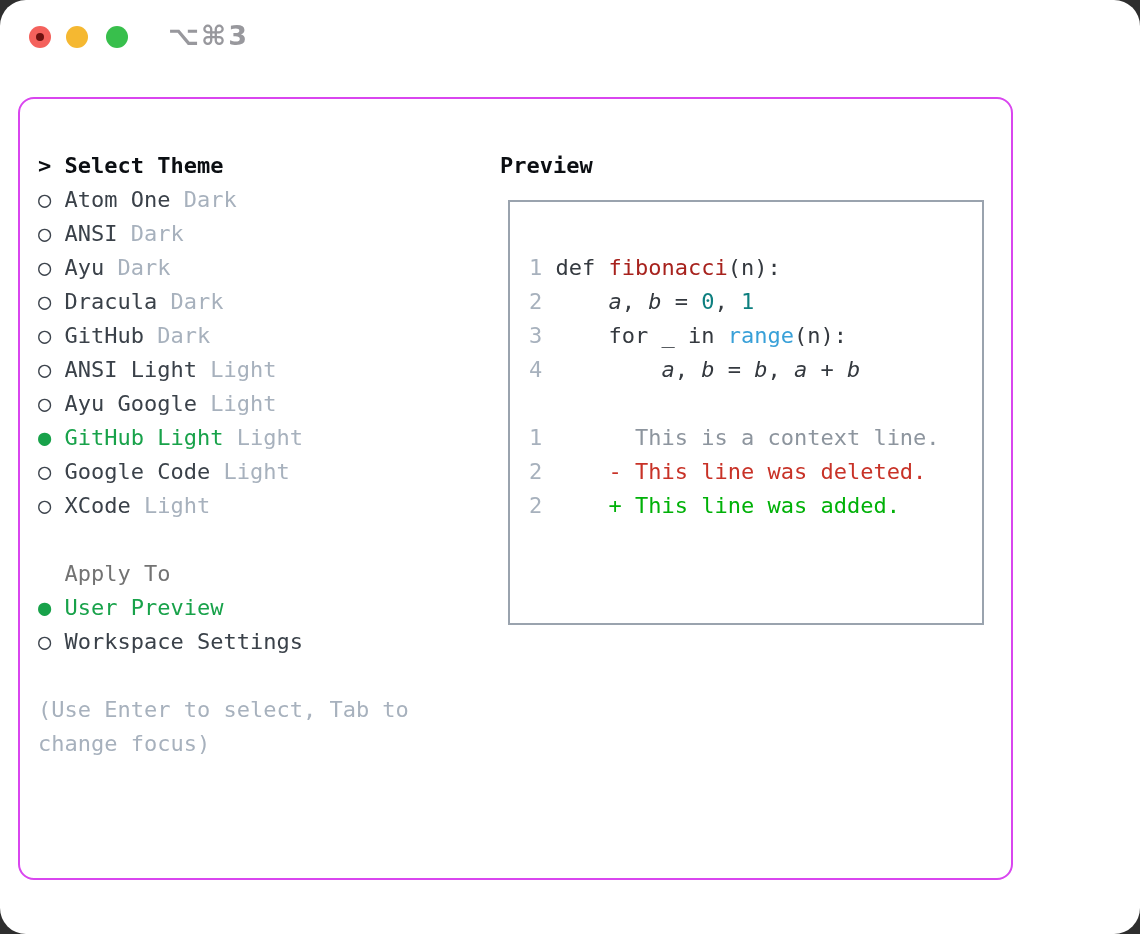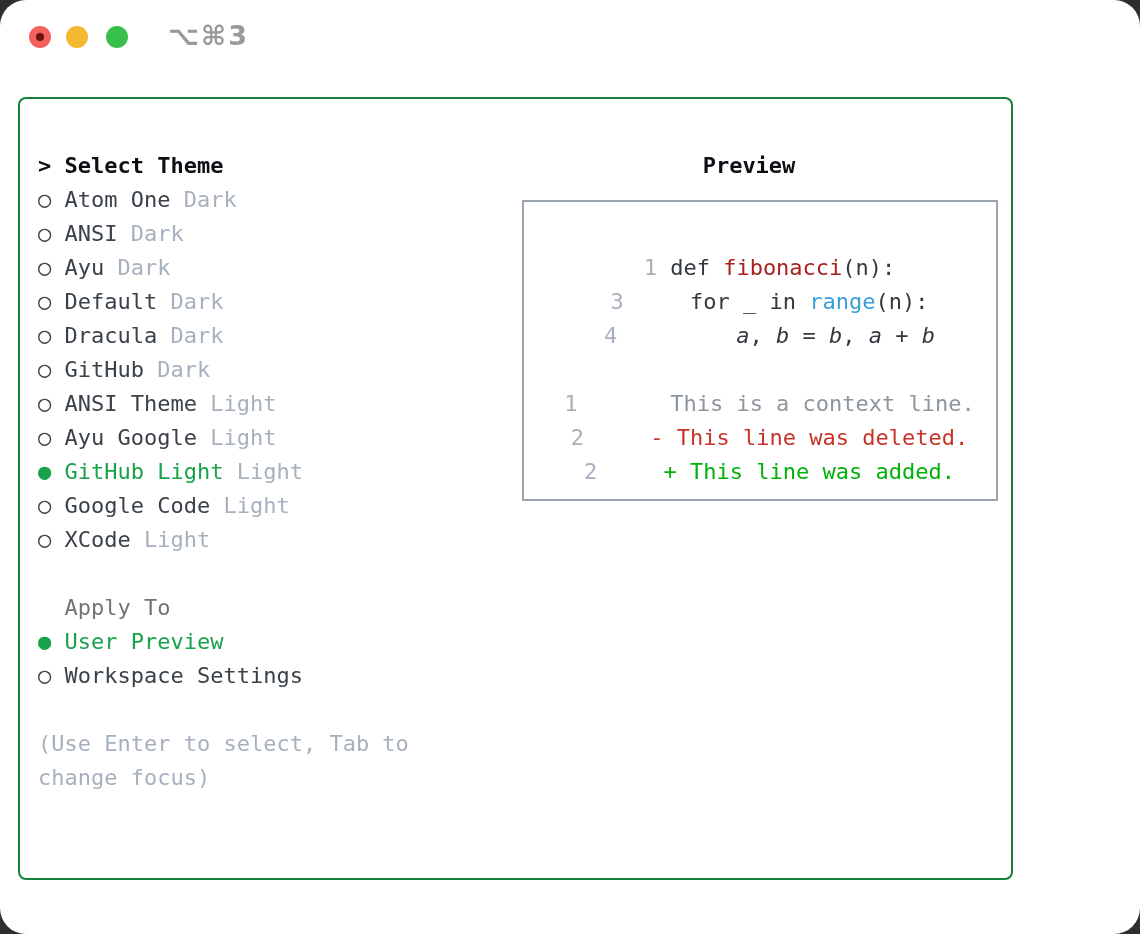--- a/index.html
+++ b/index.html
@@ -22,42 +22,42 @@
   .tl-green{left:106px;background:#38bf4c;}
   .tl-dot{position:absolute;left:7px;top:7px;width:8px;height:8px;border-radius:50%;background:#6d1210;}
   .win-title{
     position:absolute;left:168px;top:20px;
     font-family:"DejaVu Sans","Liberation Sans",sans-serif;
     font-size:27px;font-weight:bold;color:#98989d;letter-spacing:2px;
   }
   
   .panel{
     position:absolute;left:18px;top:97px;width:995px;height:783px;
-    border:2px solid #15803d;border-radius:8px;box-sizing:border-box;
+    border:2px solid #d946ef;border-radius:16px;box-sizing:border-box;
     background:#ffffff;
     text-decoration:underline;
   }
   .row{height:34px;line-height:34px;font-size:22px;white-space:pre;color:#3a4149;}
   .left-col{position:absolute;left:18px;top:50px;width:444px;}
   .marker{color:#3e454e;}
   .prompt{font-weight:bold;color:#0b0e12;}
   .hdr{font-weight:bold;color:#0b0e12;}
   .subhdr{color:#737373;}
   .muted{color:#a7b1bd;}
   .green{color:#18a24a;}
   .spacer{height:34px;}
   .help{
     font-size:22px;line-height:34px;color:#a7b1bd;
     white-space:normal;width:430px;word-spacing:normal;
   }
   
-  .right-col{position:absolute;left:480px;top:50px;text-align:center;}
+  .right-col{position:absolute;left:480px;top:50px;}
   .preview-box{
-    margin-left:22px;margin-top:17px;
-    width:476px;height:301px;box-sizing:border-box;
+    margin-left:8px;margin-top:17px;
+    width:476px;height:425px;box-sizing:border-box;
     border:2px solid #9aa3ae;
     padding:49px 0 17px 19px;
     background:#ffffff;
   }
   .crow{height:34px;line-height:34px;font-size:22px;white-space:pre;color:#34393f;}
   .ln{color:#a7b1bd;}
   .tok-fn{color:#a7221d;}
   .tok-num{color:#0d7f7f;}
   .tok-bi{color:#38a0d8;}
   .tok-var{font-style:italic;}
@@ -81,24 +81,23 @@
 
   <div class="panel">
 
     <div class="left-col">
       <div class="row"><span class="prompt">&gt;</span><span> </span><span class="hdr">Select Theme</span></div>
 
       <div id="theme-list">
           <div class="row"><span class="marker">○ </span><span>Atom One </span><span class="muted">Dark</span></div>
           <div class="row"><span class="marker">○ </span><span>ANSI </span><span class="muted">Dark</span></div>
           <div class="row"><span class="marker">○ </span><span>Ayu </span><span class="muted">Dark</span></div>
-          <div class="row"><span class="marker">○ </span><span>Default </span><span class="muted">Dark</span></div>
           <div class="row"><span class="marker">○ </span><span>Dracula </span><span class="muted">Dark</span></div>
           <div class="row"><span class="marker">○ </span><span>GitHub </span><span class="muted">Dark</span></div>
-          <div class="row"><span class="marker">○ </span><span>ANSI Theme </span><span class="muted">Light</span></div>
+          <div class="row"><span class="marker">○ </span><span>ANSI Light </span><span class="muted">Light</span></div>
           <div class="row"><span class="marker">○ </span><span>Ayu Google </span><span class="muted">Light</span></div>
           <div class="row"><span class="marker green">● </span><span class="green">GitHub Light </span><span class="muted">Light</span></div>
           <div class="row"><span class="marker">○ </span><span>Google Code </span><span class="muted">Light</span></div>
           <div class="row"><span class="marker">○ </span><span>XCode </span><span class="muted">Light</span></div>
         </div>
 
       <div class="spacer"></div>
 
       <div class="row"><span>  </span><span class="subhdr">Apply To</span></div>
 
@@ -110,20 +109,21 @@
       <div class="spacer"></div>
 
       <div class="help">(Use Enter to select, Tab to change focus)</div>
     </div>
 
     <div class="right-col">
       <div class="row"><span class="hdr">Preview</span></div>
 
       <div class="preview-box" id="preview-box">
           <div class="crow"><span class="ln">1 </span><span>def </span><span class="tok-fn">fibonacci</span><span>(n):</span></div>
+          <div class="crow"><span class="ln">2 </span><span>    </span><span class="tok-var">a</span><span>, </span><span class="tok-var">b</span><span> = </span><span class="tok-num">0</span><span>, </span><span class="tok-num">1</span></div>
           <div class="crow"><span class="ln">3 </span><span>    for _ in </span><span class="tok-bi">range</span><span>(n):</span></div>
           <div class="crow"><span class="ln">4 </span><span>        </span><span class="tok-var">a</span><span>, </span><span class="tok-var">b</span><span> = </span><span class="tok-var">b</span><span>, </span><span class="tok-var">a</span><span> + </span><span class="tok-var">b</span></div>
           <div class="crow"> </div>
           <div class="crow"><span class="ln">1 </span><span class="tok-ctx">      This is a context line.</span></div>
           <div class="crow"><span class="ln">2 </span><span class="tok-del">    - This line was deleted.</span></div>
           <div class="crow"><span class="ln">2 </span><span class="tok-add">    + This line was added.</span></div>
         </div>
     </div>
 
   </div>

